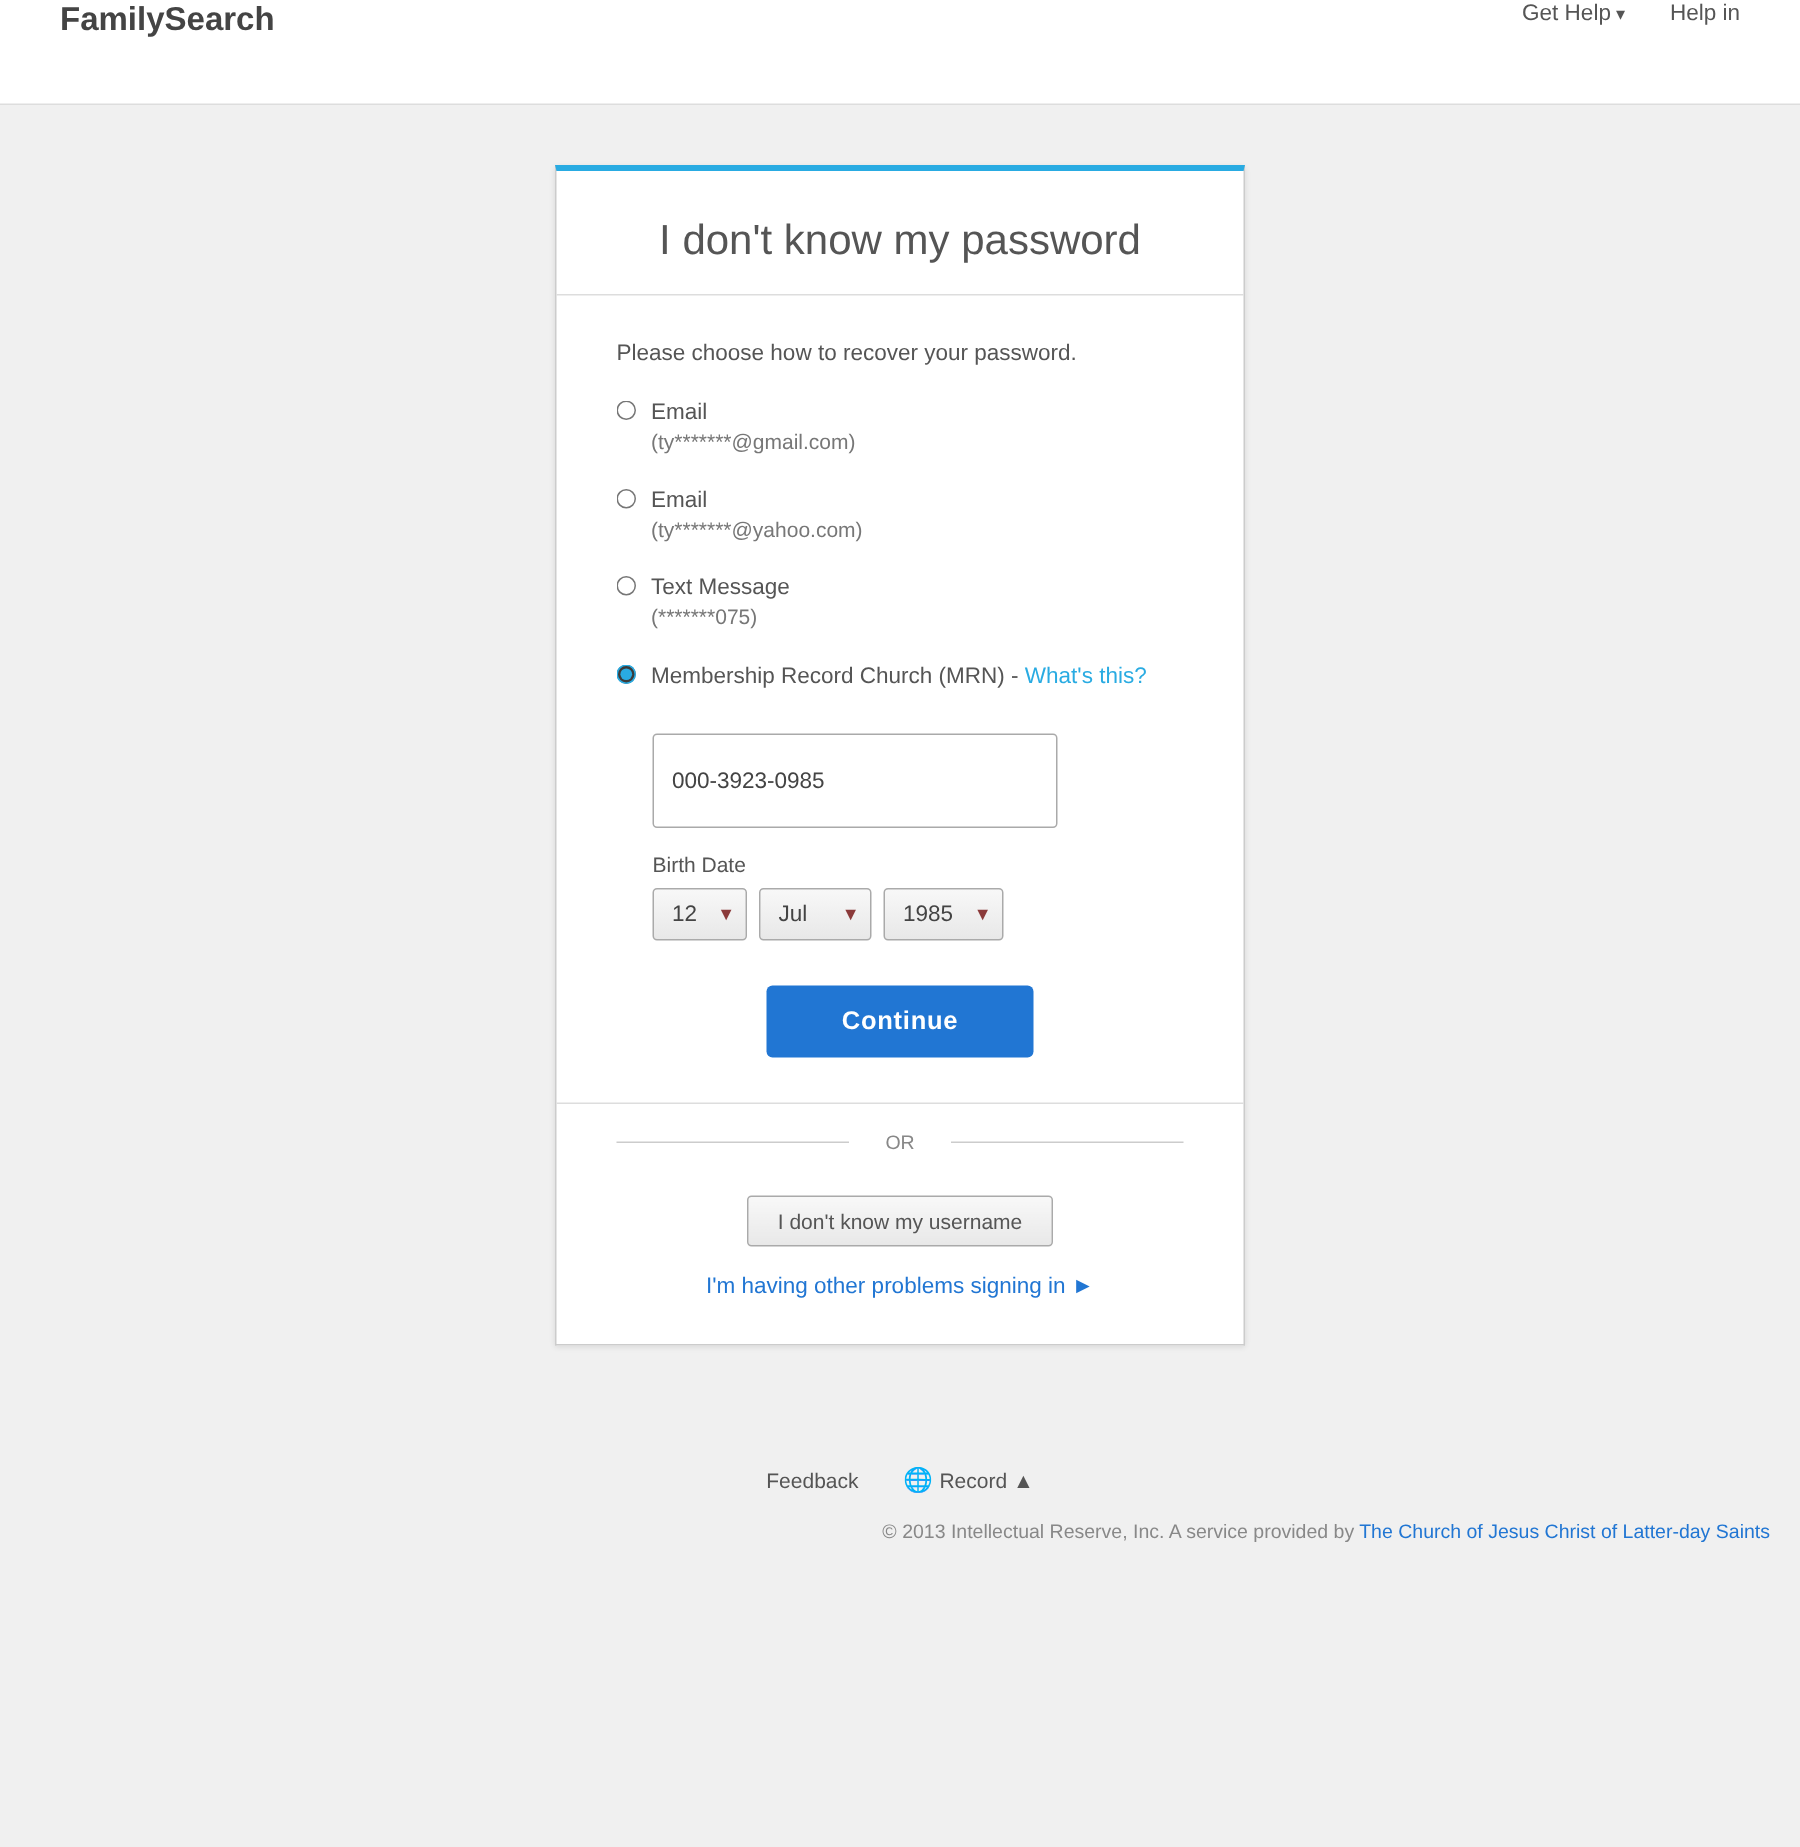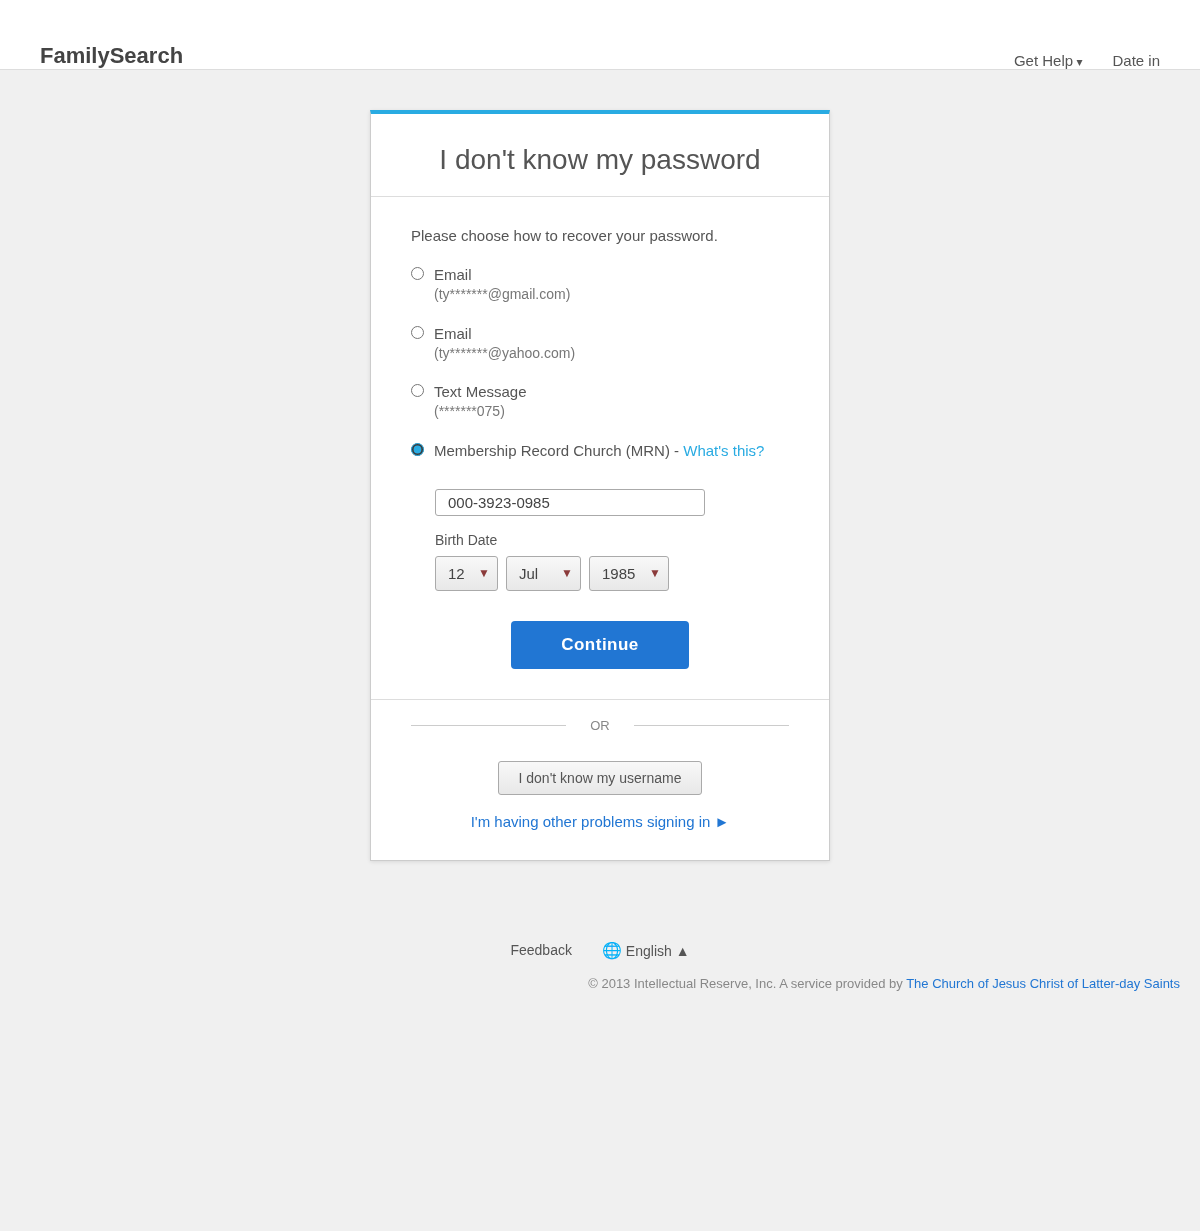--- a/index.html
+++ b/index.html
@@ -15,21 +15,21 @@
       min-height: 1231px;
     }
 
     
     .header {
       background-color: #fff;
       border-bottom: 1px solid #ddd;
       padding: 0 40px;
       height: 70px;
       display: flex;
-      align-items: flex-end;
+      align-items: flex-start;
       justify-content: space-between;
     }
 
     .logo {
       font-size: 22px;
       font-weight: bold;
       color: #444;
       text-decoration: none;
     }
 
@@ -118,21 +118,21 @@
     .mrn-link {
       color: #29abe2;
       text-decoration: none;
     }
 
     .mrn-input {
       margin-top: 10px;
       margin-left: 24px;
       width: 100%;
       max-width: 270px;
-      padding: 4px 12px;
+      padding: 22px 12px;
       border: 1px solid #aaa;
       border-radius: 3px;
       font-size: 15px;
       color: #444;
       outline: none;
     }
 
     .birth-date-label {
       margin-top: 16px;
       margin-left: 24px;
@@ -276,21 +276,21 @@
       text-decoration: none;
     }
   </style>
 </head>
 <body>
 
 <header class="header">
   <a class="logo">FamilySearch</a>
   <nav class="header-nav">
     <a class="get-help" href="#">Get Help</a>
-    <a href="#">Date in</a>
+    <a href="#">Help in</a>
   </nav>
 </header>
 
 <div class="main-content">
   <div class="card">
 
     <div class="card-header">
       <h1 class="card-title">I don't know my password</h1>
     </div>
 
@@ -389,19 +389,19 @@
       <a href="#" class="problems-link">I'm having other problems signing in ►</a>
     </div>
 
   </div>
 </div>
 
 <footer class="page-footer">
   <div class="footer-links">
     <a href="#" class="footer-link">Feedback</a>
     <a href="#" class="footer-link">
-      <span class="globe-icon">🌐</span><span>English ▲</span>
+      <span class="globe-icon">🌐</span><span>Record ▲</span>
     </a>
   </div>
   <div class="footer-copyright">
     <span>© 2013 Intellectual Reserve, Inc.  A service provided by </span><a href="#">The Church of Jesus Christ of Latter-day Saints</a>
   </div>
 </footer>
 
 </body></html>

